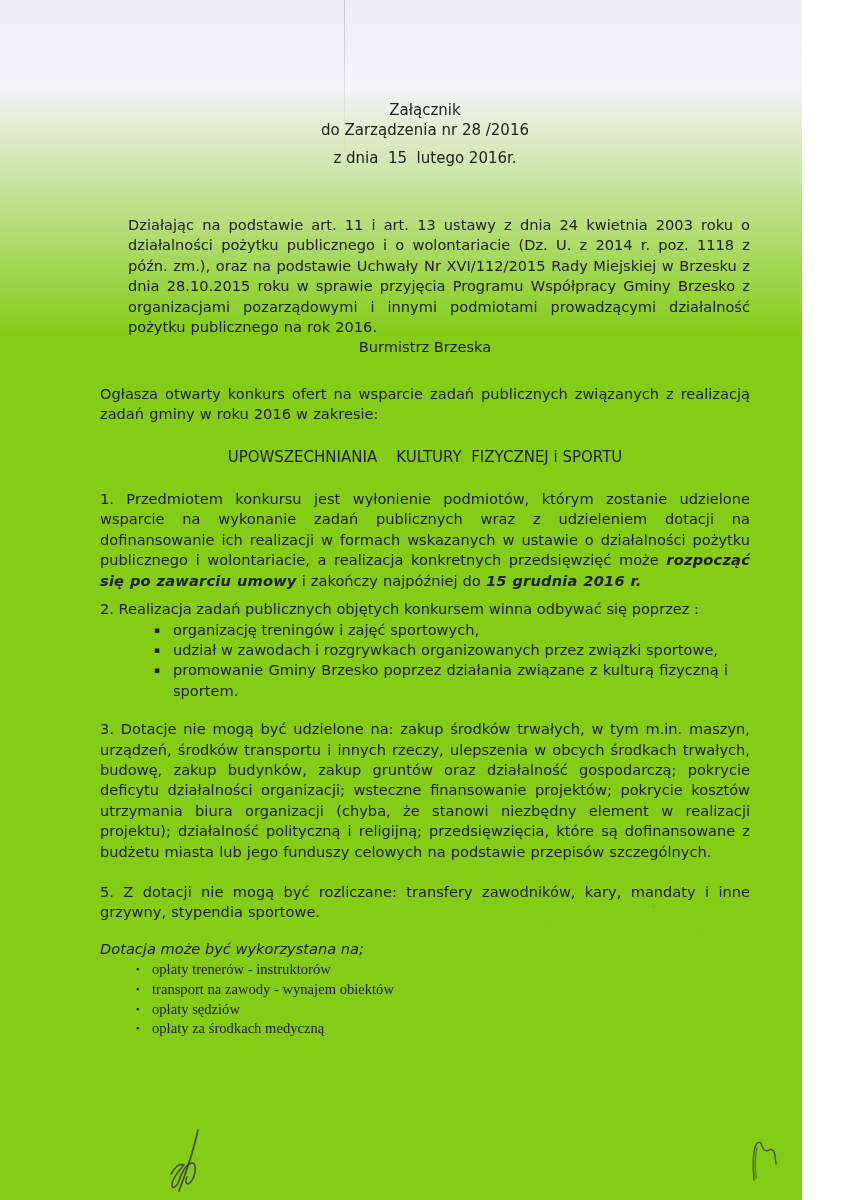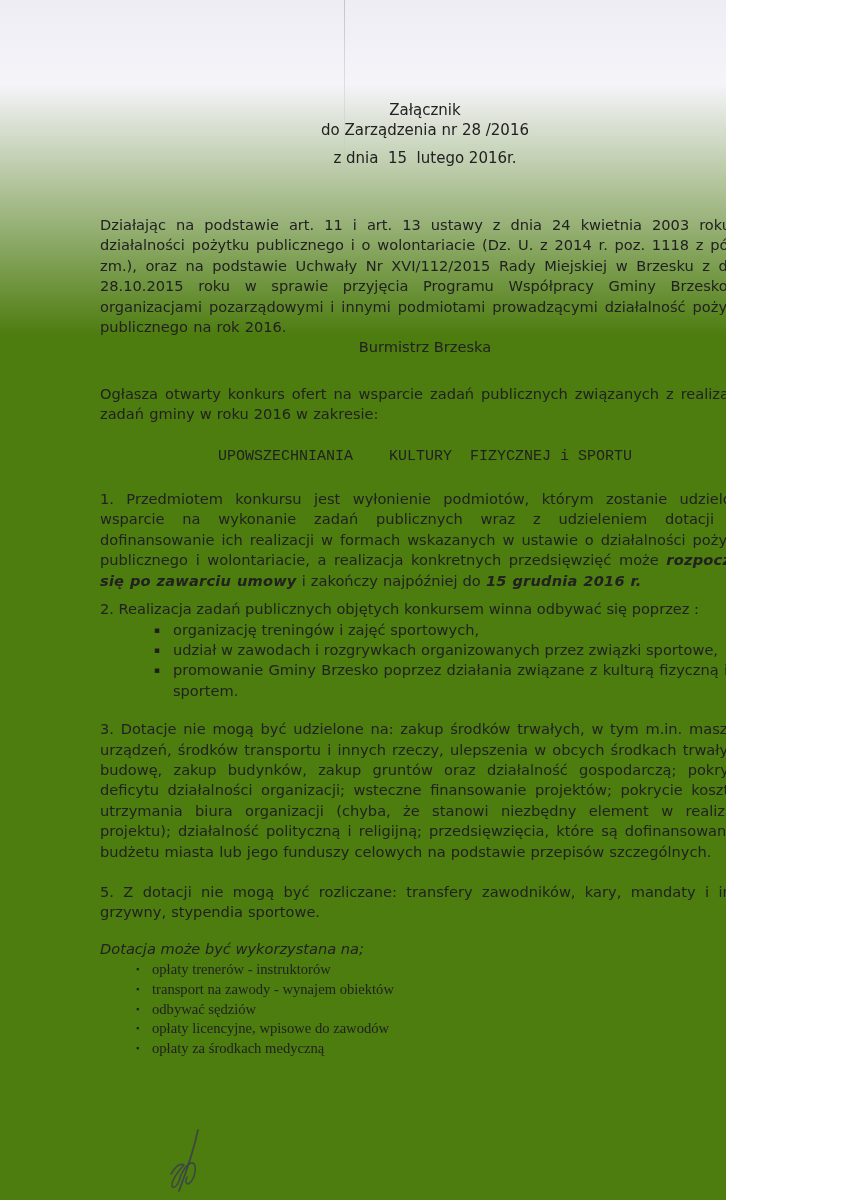--- a/index.html
+++ b/index.html
@@ -1,19 +1,19 @@
 <!DOCTYPE html>
 <html lang="pl"><head>
 <meta charset="utf-8">
 <style>
   html,body{margin:0;padding:0;background:#ffffff;}
   .page{
     position:relative;
-    width:726px;height:1200px;
-    background:#4d7c0f;
+    width:802px;height:1200px;
+    background:#84cc16;
     overflow:hidden;
     font-family:"DejaVu Sans","Liberation Sans",sans-serif;
     color:#212121;
   }
   .tint{
     position:absolute;inset:0;pointer-events:none;
     background:linear-gradient(180deg,#eeedf4 0%,#f5f4f9 7%,rgba(255,255,255,0) 28%);
   }
   .crease{
     position:absolute;left:344px;top:0;width:1px;height:170px;
@@ -22,24 +22,24 @@
   .speck{position:absolute;border-radius:50%;background:rgba(110,110,135,.16);}
   .content{
     position:absolute;left:100px;top:0;width:650px;
     font-size:14.6px;line-height:20.4px;
   }
   p{margin:0;}
   .just{text-align:justify;word-spacing:.5px;}
   .center{text-align:center;}
   .doc-header{margin-top:100px;text-align:center;font-size:15px;line-height:20px;}
   .doc-header .date-line{margin-top:8px;white-space:pre;}
-  .intro{margin-top:47px;}
+  .intro{margin-top:47px;margin-left:28px;}
   .issuer{}
   .announcement{margin-top:26px;}
-  .subject{margin-top:22px;white-space:pre;font-size:15px;font-family:Liberation Mono, monospace;}
+  .subject{margin-top:22px;white-space:pre;font-size:15px;}
   .section-1{margin-top:22px;}
   .em{font-weight:bold;font-style:italic;letter-spacing:.2px;}
   .section-2{margin-top:8px;}
   .section-3{margin-top:18px;}
   .section-4{margin-top:20px;}
   ul.list{list-style:none;margin:0;padding:0;}
   ul.list li{position:relative;text-align:justify;}
   ul.deep{margin-left:53px;width:575px;}
   ul.deep li{padding-left:20px;}
   ul.shallow{margin-left:35px;margin-top:1px;font-family:Liberation Serif, serif;}
@@ -94,22 +94,21 @@
 
     <p class="just section-3">3. Dotacje nie mogą być udzielone na: zakup środków trwałych, w tym m.in. maszyn, urządzeń, środków transportu i innych rzeczy, ulepszenia w obcych środkach trwałych, budowę, zakup budynków, zakup gruntów oraz działalność gospodarczą; pokrycie deficytu działalności organizacji; wsteczne finansowanie projektów; pokrycie kosztów utrzymania biura organizacji (chyba, że stanowi niezbędny element w realizacji projektu); działalność polityczną i religijną; przedsięwzięcia, które są dofinansowane z budżetu miasta lub jego funduszy celowych na podstawie przepisów szczególnych.</p>
 
     <p class="just section-4">5. Z dotacji nie mogą być rozliczane: transfery zawodników, kary, mandaty i inne grzywny, stypendia sportowe.</p>
 
     <div>
       <div class="usage-heading">Dotacja może być wykorzystana na;</div>
       <ul class="list shallow">
         <li><span class="bullet"></span><span>opłaty trenerów - instruktorów</span></li>
         <li><span class="bullet"></span><span>transport na zawody - wynajem obiektów</span></li>
-        <li><span class="bullet"></span><span>odbywać sędziów</span></li>
-        <li><span class="bullet"></span><span>opłaty licencyjne, wpisowe do zawodów</span></li>
+        <li><span class="bullet"></span><span>opłaty sędziów</span></li>
         <li><span class="bullet"></span><span>opłaty za środkach medyczną</span></li>
       </ul>
     </div>
 
   </div>
 
   <svg class="ink-mark" style="left:163px;top:1122px;" width="60" height="76" viewBox="0 0 60 76" aria-hidden="true">
     <path d="M35,8 C32,22 24,48 16,69" stroke-width="1.7" opacity="0.92"></path>
     <path d="M8,52 C12,45 17,41 21,43 C15,49 9,58 9,63 C9,67 13,66 16,59 C18,51 23,43 28,41 C32,40 33,45 32,50 C31,56 28,61 25,62 C23,62 22,59 24,55" stroke-width="1.6" opacity="0.9"></path>
   </svg>

